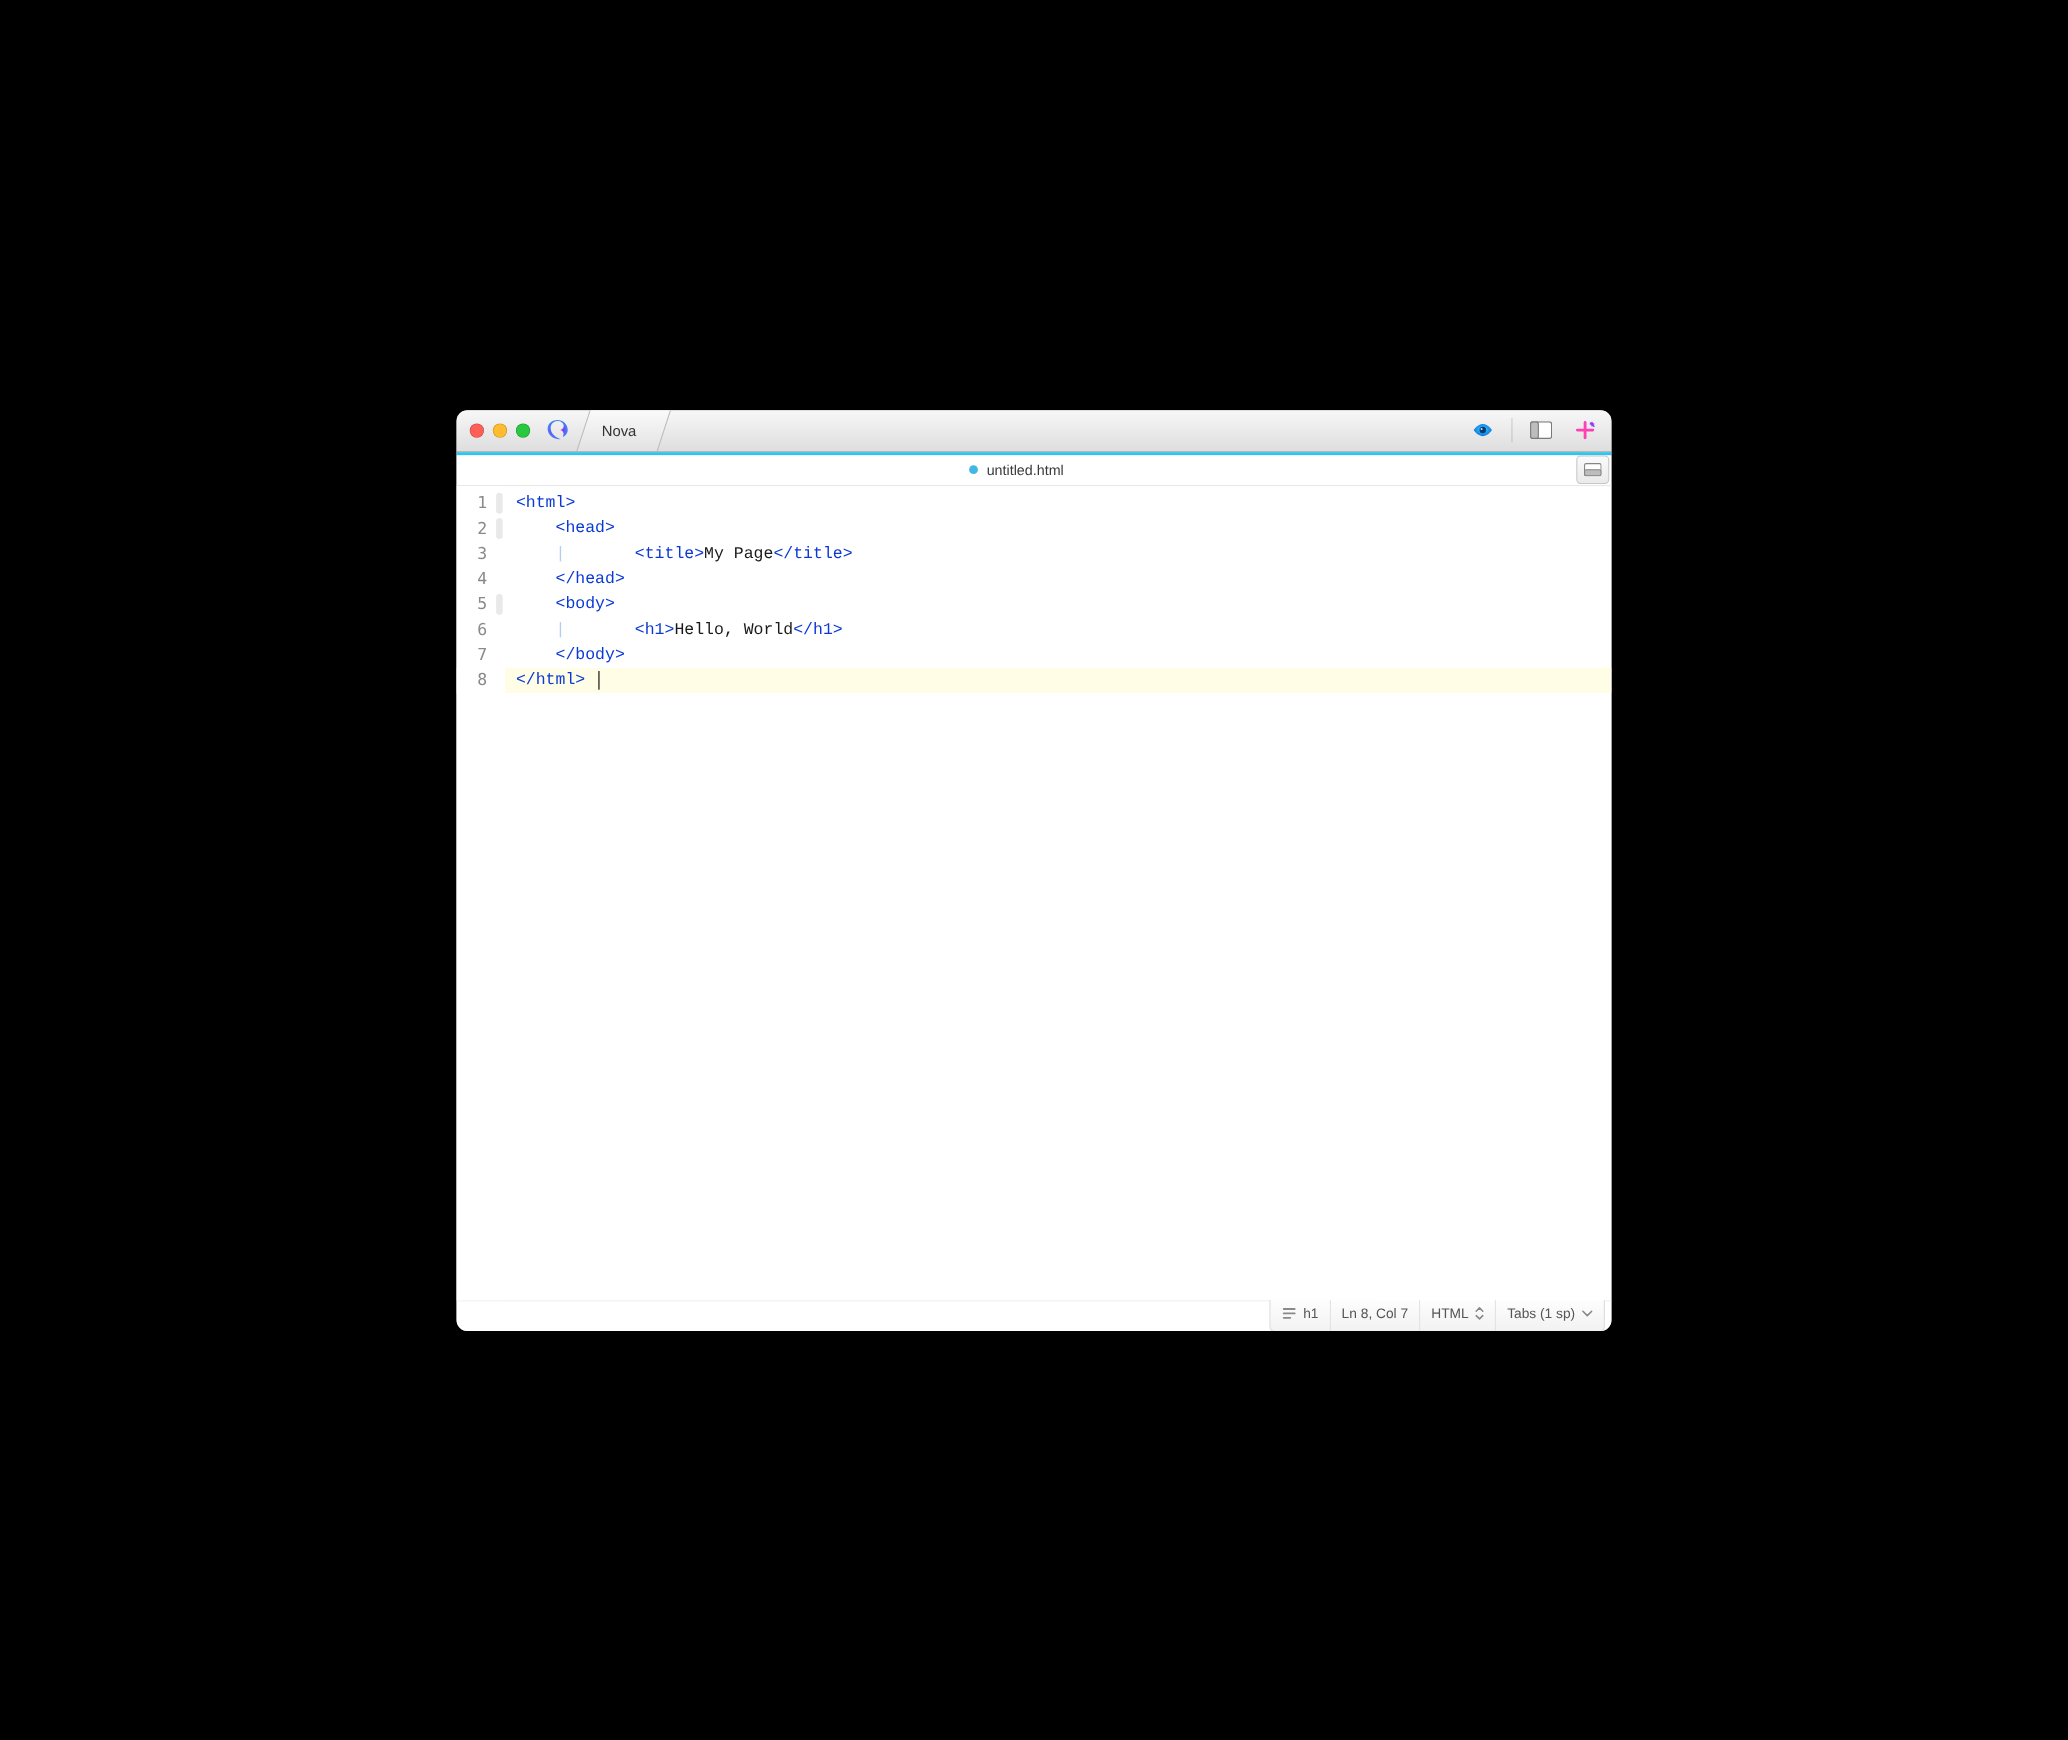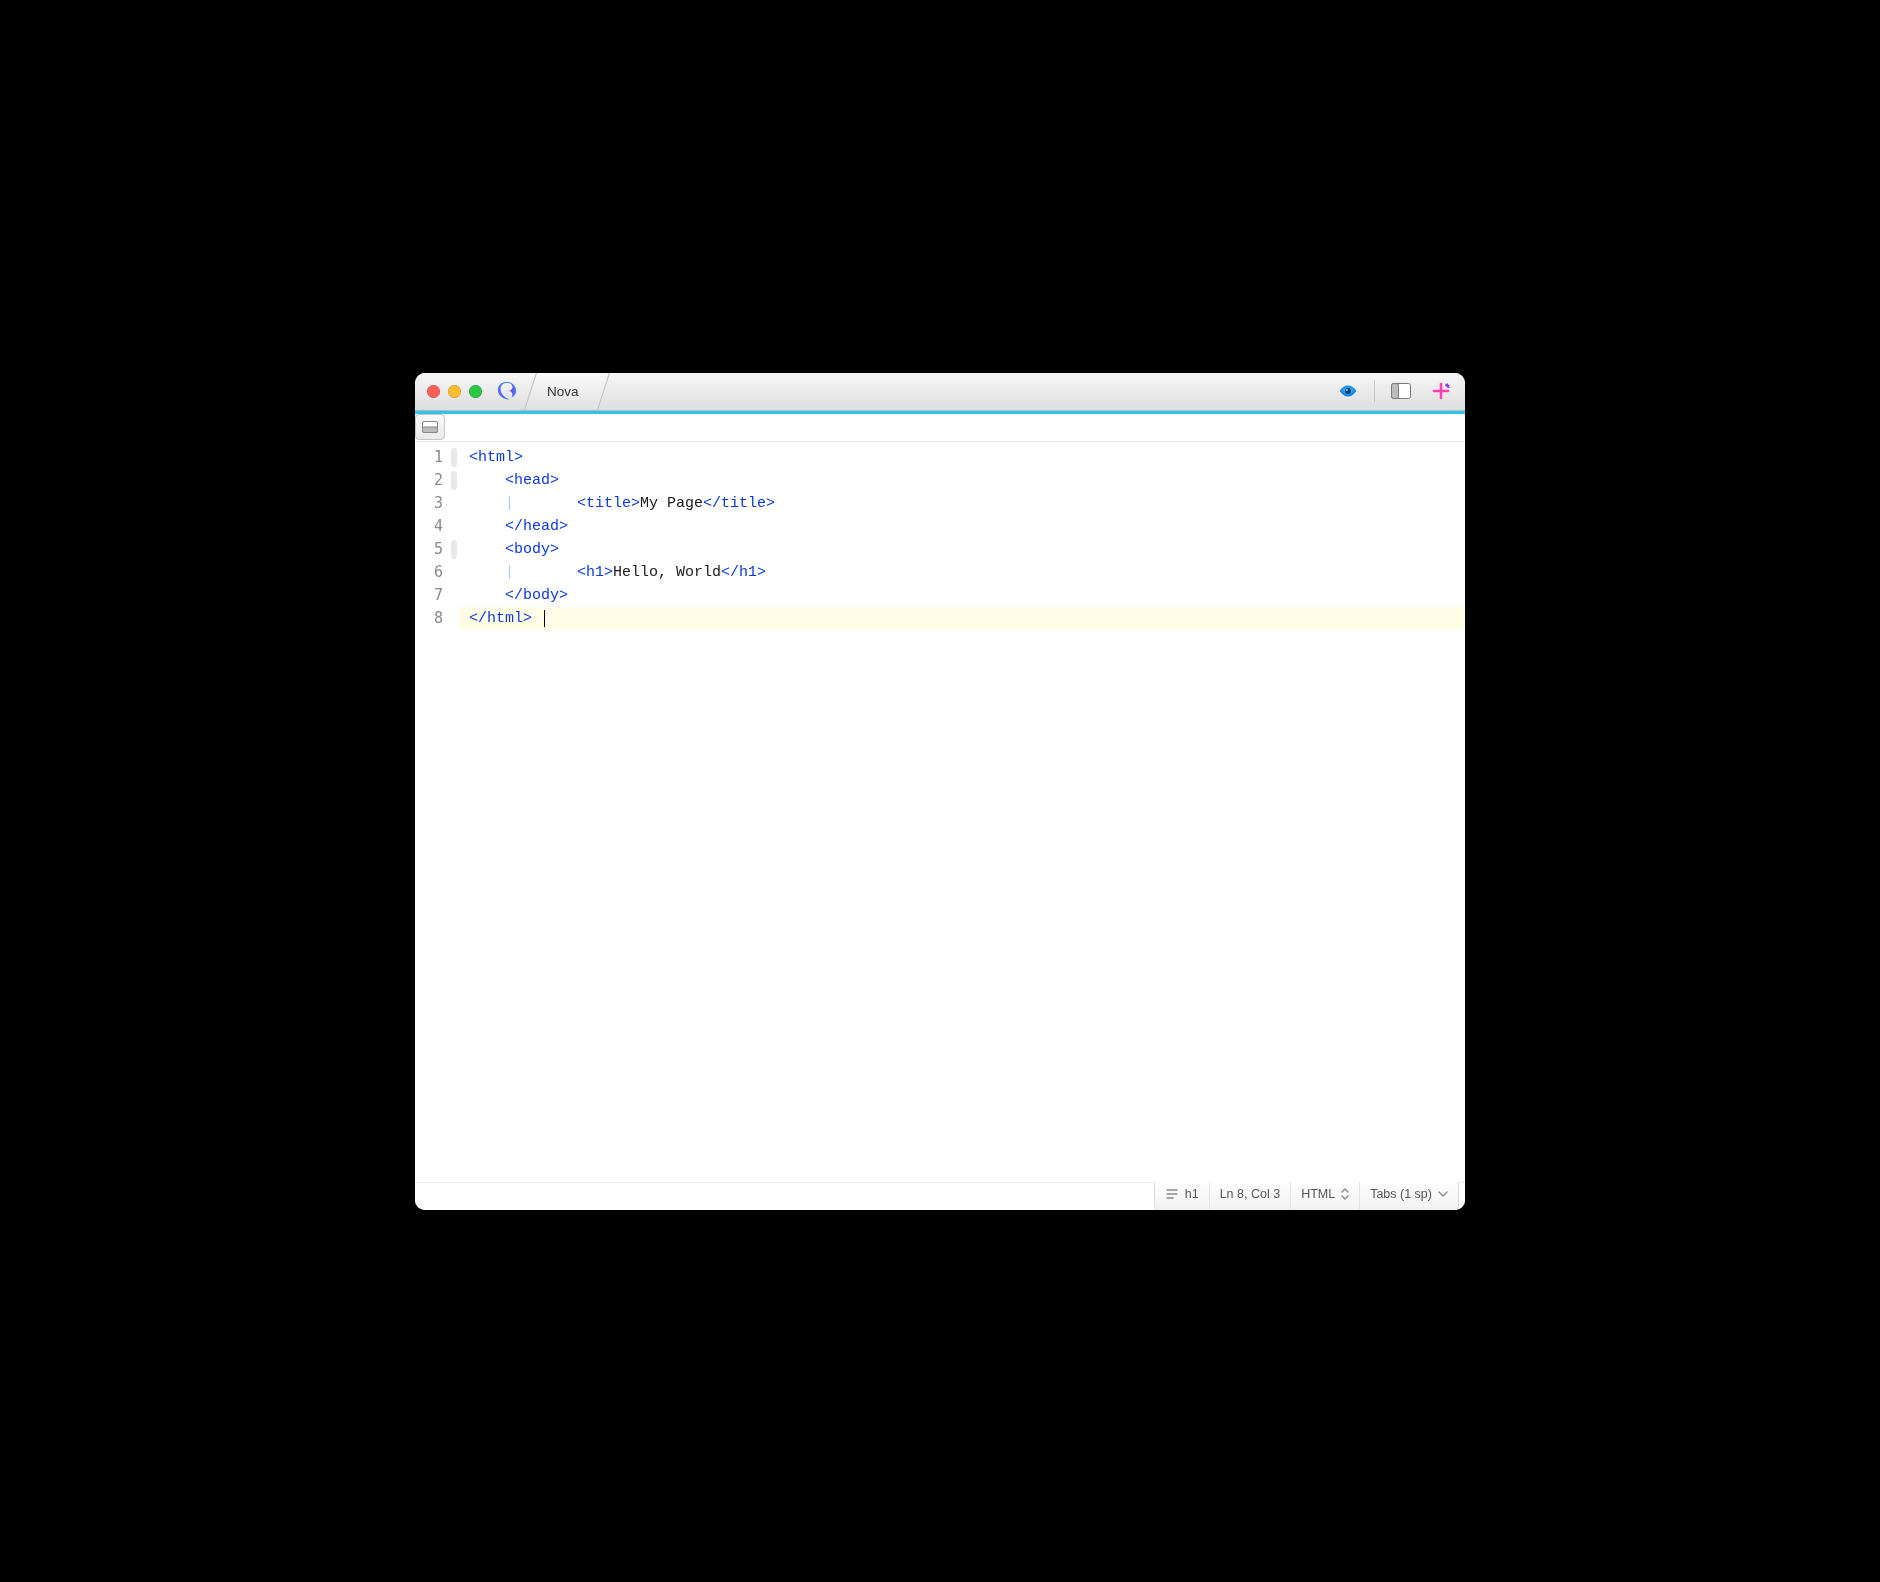--- a/index.html
+++ b/index.html
@@ -251,20 +251,24 @@
           <path d="M10 3 v14 M3 10 h14" stroke="#ff3fb4" stroke-width="2.6" stroke-linecap="round"></path>
           <path d="M15 3.5 l1.4 1.4 M18 6.5 l-1.4-1.4 M16.3 3 v3 M14.8 4.5 h3" stroke="#8c3bff" stroke-width="1.4" stroke-linecap="round"></path>
         </svg>
       </div>
     </div>
   </div>
 
   <div class="accent-stripe"></div>
 
   <div class="pathbar">
+    <div class="file-tab">
+      <span class="dirty-dot"></span>
+      <span>untitled.html</span>
+    </div>
     <div class="panel-toggle">
       <svg width="16" height="12" viewBox="0 0 16 12">
         <rect x="0.5" y="0.5" width="15" height="11" rx="1.5" fill="#fff" stroke="#858585"></rect>
         <rect x="0.5" y="6" width="15" height="5.5" fill="#bdbdbd" stroke="#858585" rx="1.5"></rect>
       </svg>
     </div>
   </div>
 
   <div class="editor">
     <div class="editor-bg" id="editor-bg">
@@ -301,21 +305,21 @@
 
   <div class="statusbar">
     <div class="pill">
       <div class="seg">
         <svg class="symicon" viewBox="0 0 14 14">
           <path d="M2 3 h10 M2 7 h10 M2 11 h6" stroke="#8a8a8a" stroke-width="1.6" stroke-linecap="round"></path>
         </svg>
         <span>h1</span>
       </div>
       <div class="seg">
-        <span>Ln 8, Col 3</span>
+        <span>Ln 8, Col 7</span>
       </div>
       <div class="seg">
         <span>HTML</span>
         <svg width="8" height="12" viewBox="0 0 8 12" class="chev">
           <path d="M1 4 L4 1 L7 4 M1 8 L4 11 L7 8" fill="none" stroke="#888" stroke-width="1.4" stroke-linecap="round" stroke-linejoin="round"></path>
         </svg>
       </div>
       <div class="seg">
         <span>Tabs (1 sp)</span>
         <svg width="10" height="8" viewBox="0 0 10 8" class="chev">

